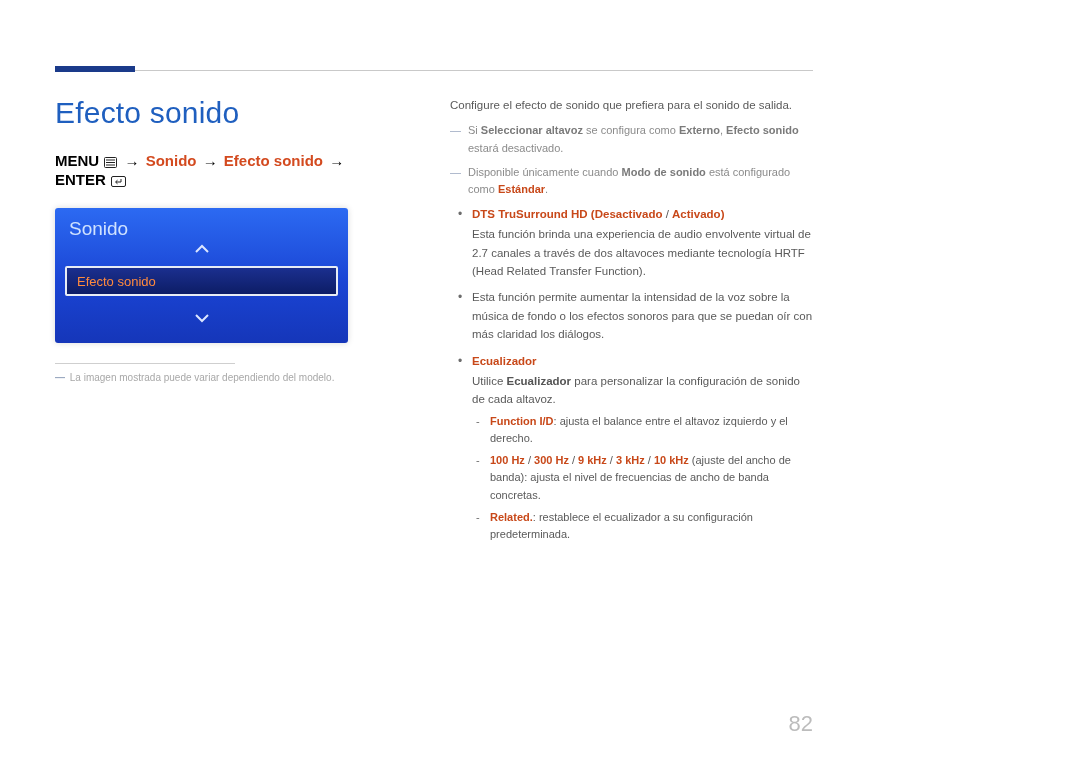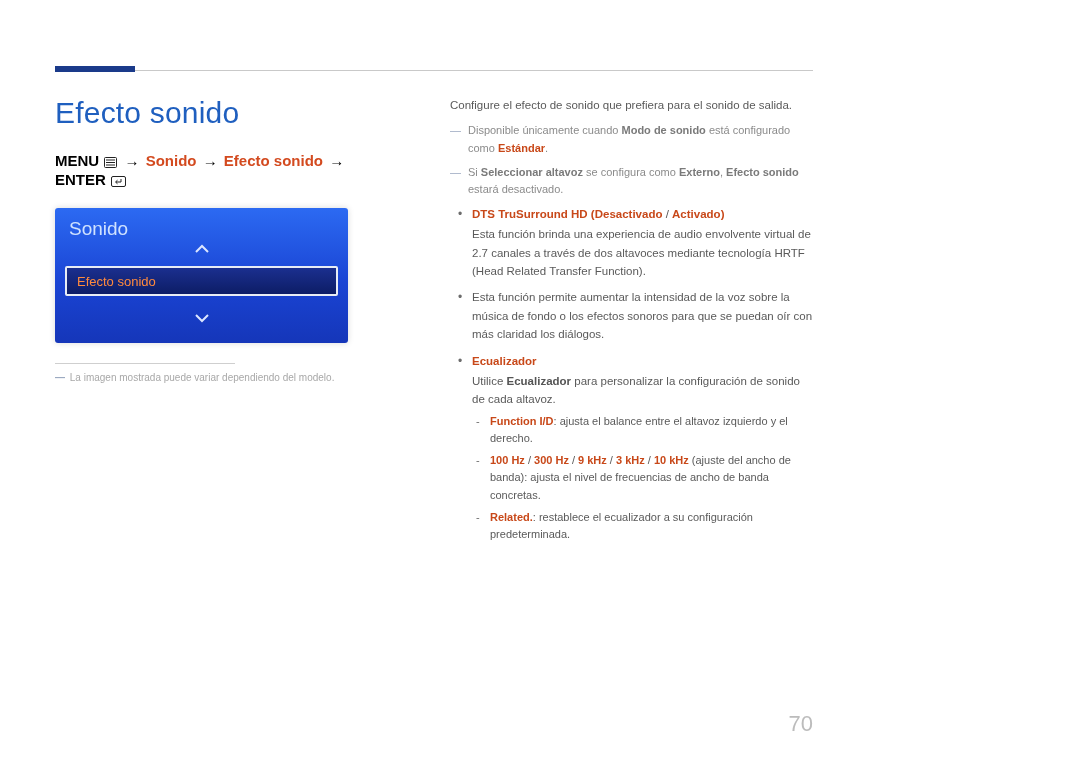--- a/index.html
+++ b/index.html
@@ -110,24 +110,24 @@
       <div class="footnote-left">
         <span class="dash">―</span>
         <span>La imagen mostrada puede variar dependiendo del modelo.</span>
       </div>
     </div>
 
     <div class="right-col">
       <p class="top">Configure el efecto de sonido que prefiera para el sonido de salida.</p>
 
       <div class="dashnote">
-        <span>Disponible únicamente cuando </span><span class="bold">Modo de sonido</span><span> está configurado como </span><span class="accent">Estándar</span><span>.</span>
+        <span>Si </span><span class="bold">Seleccionar altavoz</span><span> se configura como </span><span class="bold">Externo</span><span>, </span><span class="bold">Efecto sonido</span><span> estará desactivado.</span>
       </div>
       <div class="dashnote">
-        <span>Si </span><span class="bold">Seleccionar altavoz</span><span> se configura como </span><span class="bold">Externo</span><span>, </span><span class="bold">Efecto sonido</span><span> estará desactivado.</span>
+        <span>Disponible únicamente cuando </span><span class="bold">Modo de sonido</span><span> está configurado como </span><span class="accent">Estándar</span><span>.</span>
       </div>
 
       <ul class="bul">
         <li>
           <div class="hdr">
             <span>DTS TruSurround HD</span>
             <span class="paren"> (</span><span class="paren">Desactivado</span><span class="sep"> / </span><span class="paren">Activado</span><span class="paren">)</span>
           </div>
           <div class="body">Esta función brinda una experiencia de audio envolvente virtual de 2.7 canales a través de dos altavoces mediante tecnología HRTF (Head Related Transfer Function).</div>
         </li>
@@ -146,14 +146,14 @@
             <li>
               <span class="accent-b">100 Hz</span><span> / </span><span class="accent-b">300 Hz</span><span> / </span><span class="accent-b">9 kHz</span><span> / </span><span class="accent-b">3 kHz</span><span> / </span><span class="accent-b">10 kHz</span><span> (ajuste del ancho de banda): ajusta el nivel de frecuencias de ancho de banda concretas.</span>
             </li>
             <li><span class="accent-b">Related.</span><span>: restablece el ecualizador a su configuración predeterminada.</span></li>
           </ul>
         </li>
       </ul>
     </div>
   </div>
 
-  <div class="page-num">70</div>
+  <div class="page-num">82</div>
 </div>
 
 </body></html>

